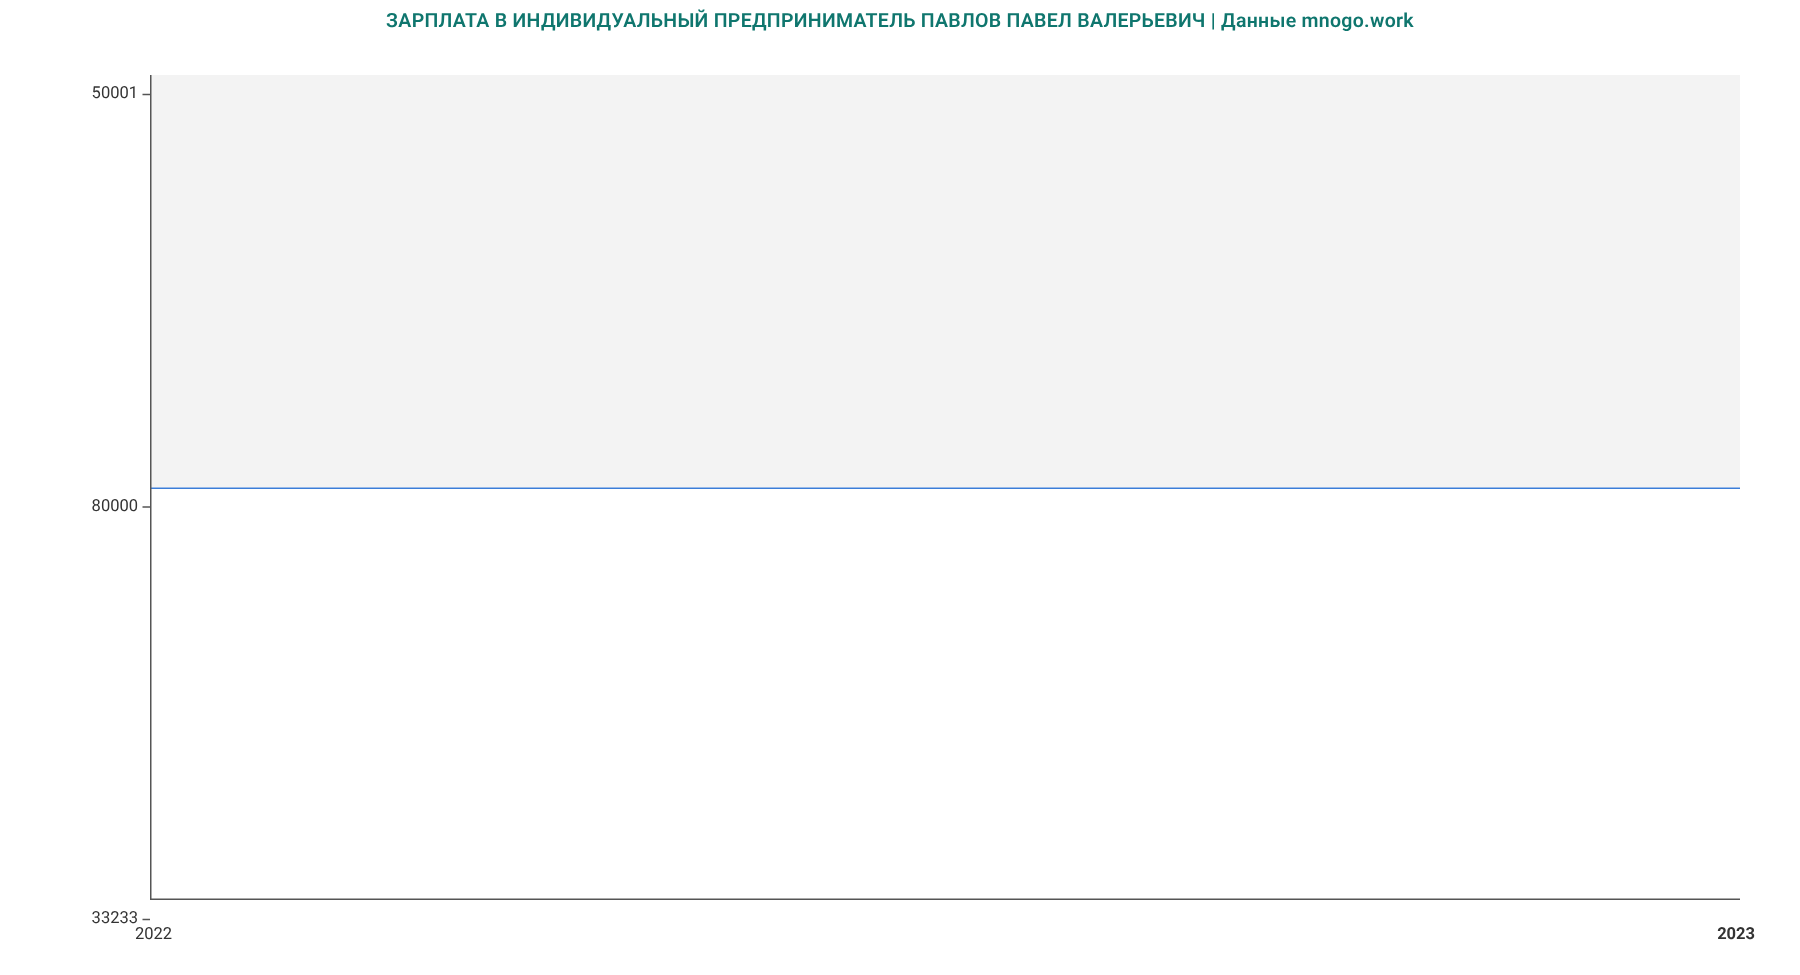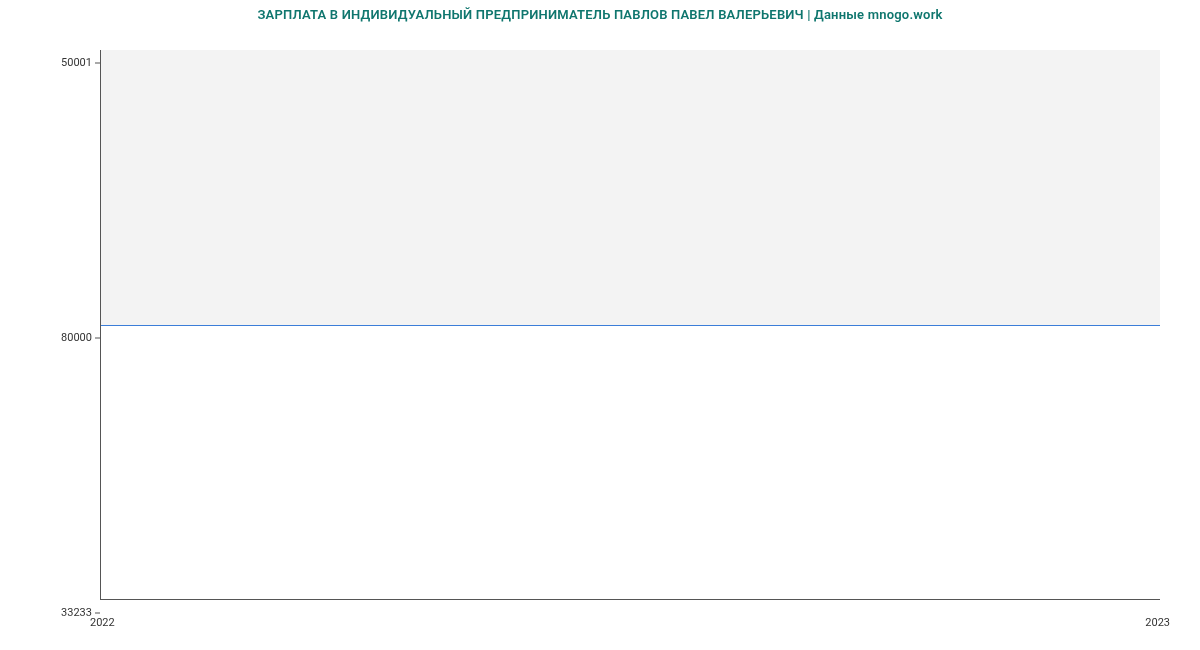--- a/index.html
+++ b/index.html
@@ -85,21 +85,21 @@
     .xtick {
       position: absolute;
       top: 100%;
       font-size: 11px;
       color: #333;
       padding-top: 4px;
       transform: translateX(-50%);
       margin-top: 12px;
     }
     .xtick-left { left: 0; transform: translateX(-10px); }
-    .xtick-right { left: 100%; transform: translateX(-100%) translateX(10px); }
+    .xtick-right { left: 100%; transform: translateX(-100%) translateX(10px); font-weight: bold; }
   </style>
 </head>
 <body>
 
 <div class="title">ЗАРПЛАТА В ИНДИВИДУАЛЬНЫЙ ПРЕДПРИНИМАТЕЛЬ ПАВЛОВ ПАВЕЛ ВАЛЕРЬЕВИЧ | Данные mnogo.work</div>
 
 <div class="plot">
   <div class="area-fill"></div>
   <div class="data-line"></div>
   <div class="plot-axis-left"></div>

